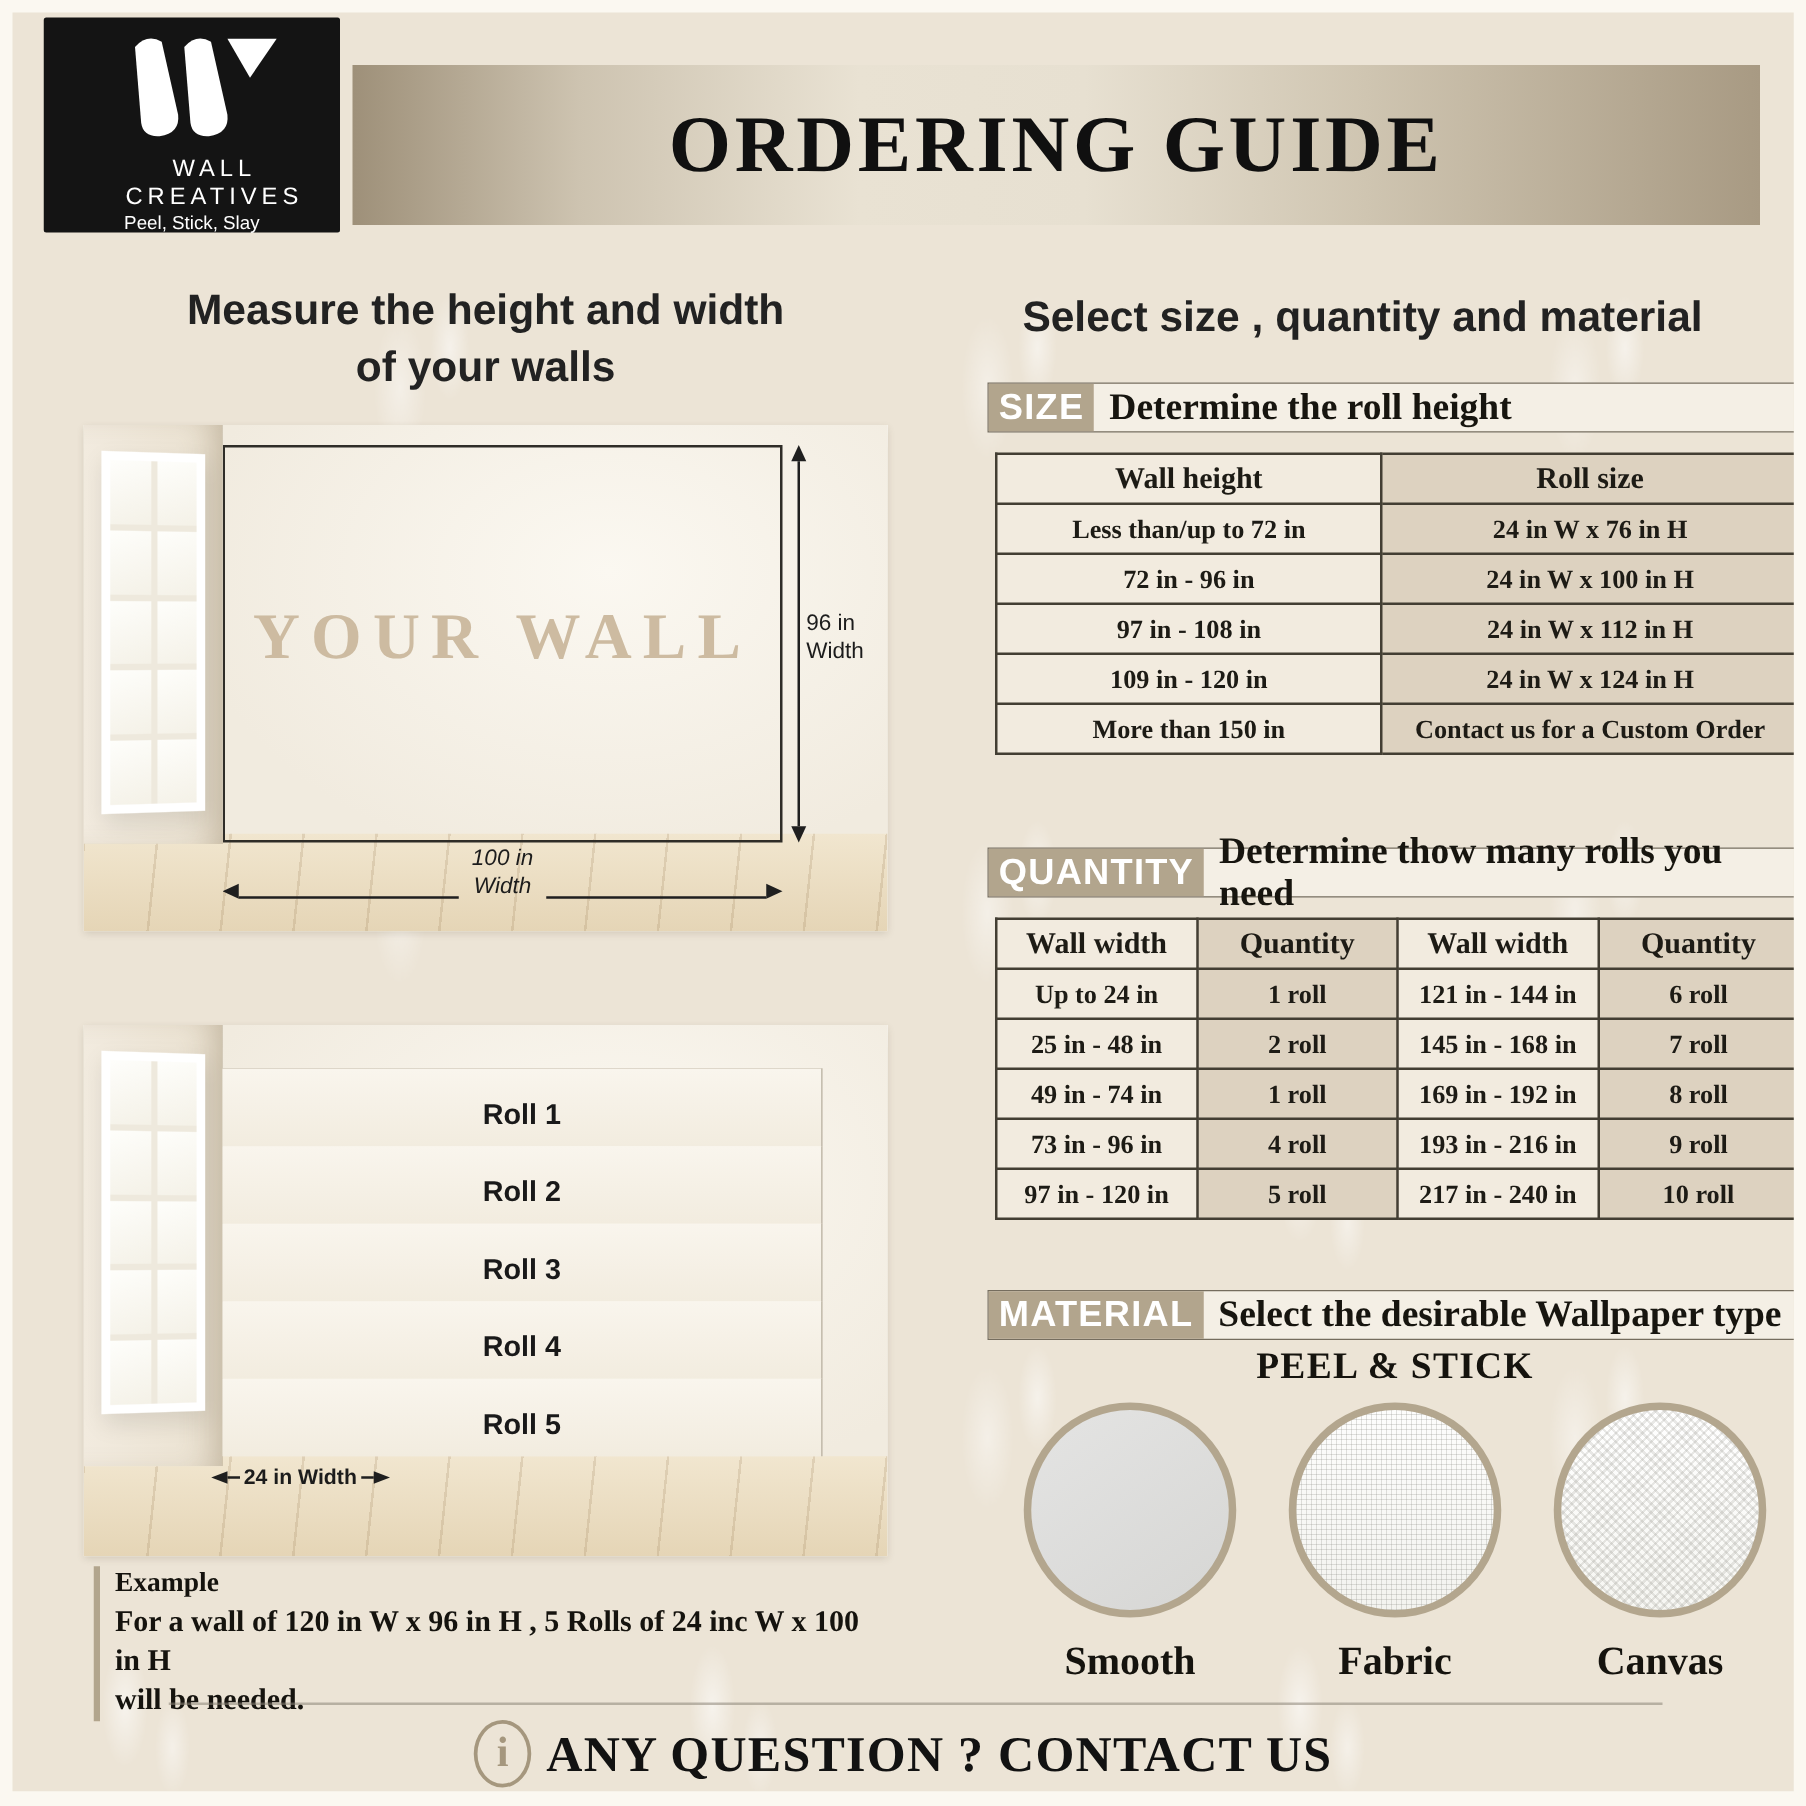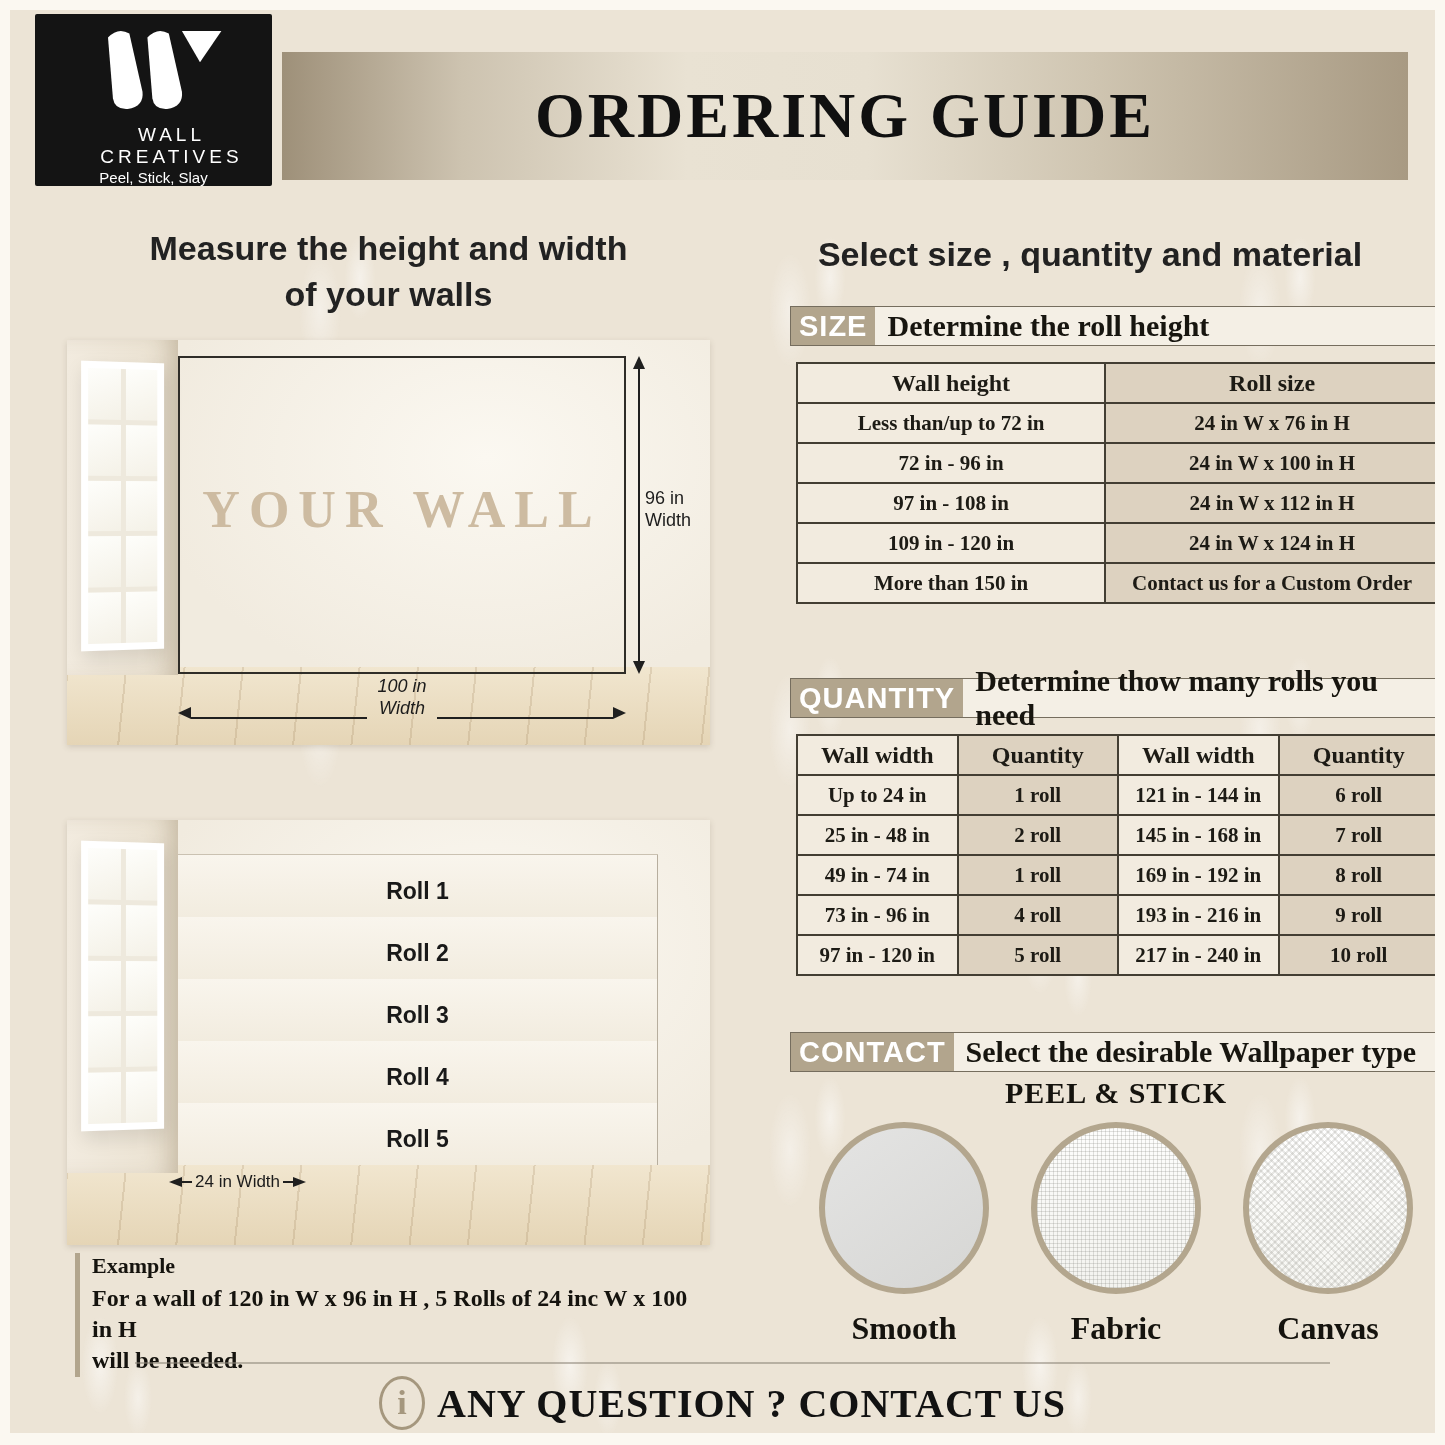--- a/index.html
+++ b/index.html
@@ -163,21 +163,21 @@
 
   .panels { position:absolute; left:111px; top:34px; width:480px; bottom:80px; display:flex; border-top:1px solid #cac1b1;flex-direction:column; }
   .panel { flex:1; position:relative; border-right:1px solid #b7ae9e; background:linear-gradient(#f9f5ed,#f2ecdf); }
   .panel:last-child { border-right:1px solid #b7ae9e; }
   .panel-label {
     position:absolute; bottom:12px; left:0; right:0; text-align:center;
     font-weight:bold; font-size:23px; color:#191919;
   }
   .roll-arrow { position:absolute; left:102px; top:352px; display:flex; align-items:center; }
   .roll-arrow .seg { height:2px; width:10px; background:#1f1f1f; }
-  .roll-arrow .txt { font-size:17px; font-weight:normal; color:#1c1c1c; margin:0 3px; }
+  .roll-arrow .txt { font-size:17px; font-weight:bold; color:#1c1c1c; margin:0 3px; }
   .roll-arrow .tri-left, .roll-arrow .tri-right { border-top-width:5px; border-bottom-width:5px; }
 
   
   .example {
     position:absolute; left:65px; top:1243px; width:625px;
     border-left:5px solid #b2a58d; padding-left:12px;
     font-family:"Liberation Serif", serif; font-weight:bold; color:#15130e;
   }
   .example .ex-title { font-size:22px; margin-bottom:4px; }
   .example .ex-line  { font-size:24px; line-height:1.3; }
@@ -399,21 +399,21 @@
     <tr>
       <td class="c-light">97 in - 120 in</td>
       <td class="c-dark">5 roll</td>
       <td class="c-light">217 in - 240 in</td>
       <td class="c-dark">10 roll</td>
     </tr>
   </tbody>
     </table>
 
   <div class="sec-bar" id="material-bar">
-    <div class="sec-label">CONTACT</div>
+    <div class="sec-label">MATERIAL</div>
     <div class="sec-title serif">Select the desirable Wallpaper type</div>
   </div>
 
   <div class="peel-stick">PEEL &amp; STICK</div>
 
   <div class="swatches">
     <div class="swatch">
       <div class="disc disc-smooth"></div>
       <div class="swatch-label">Smooth</div>
     </div>

